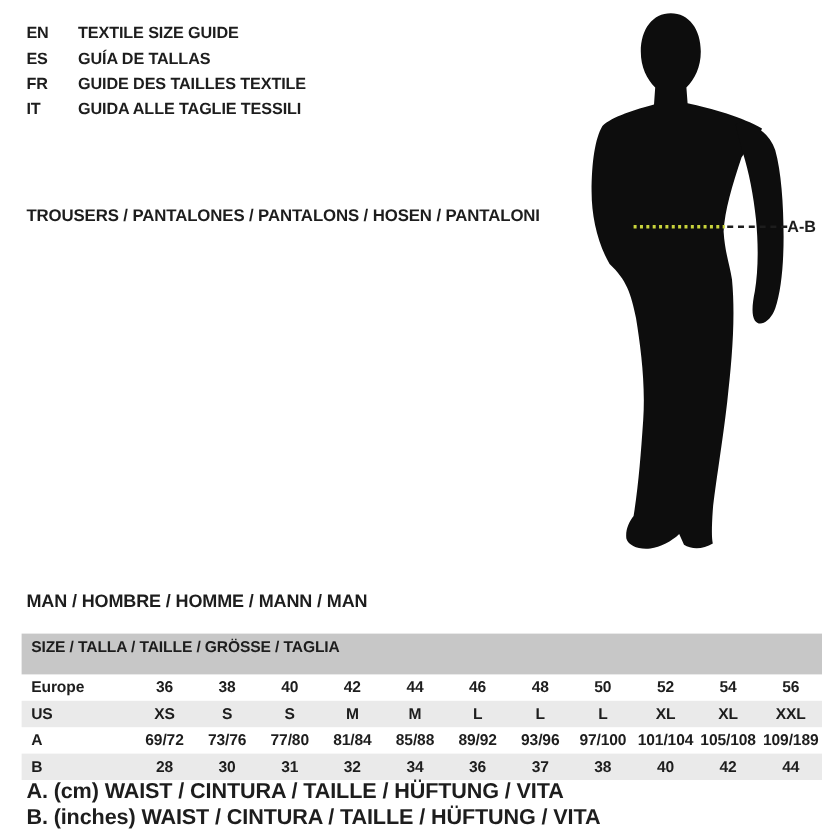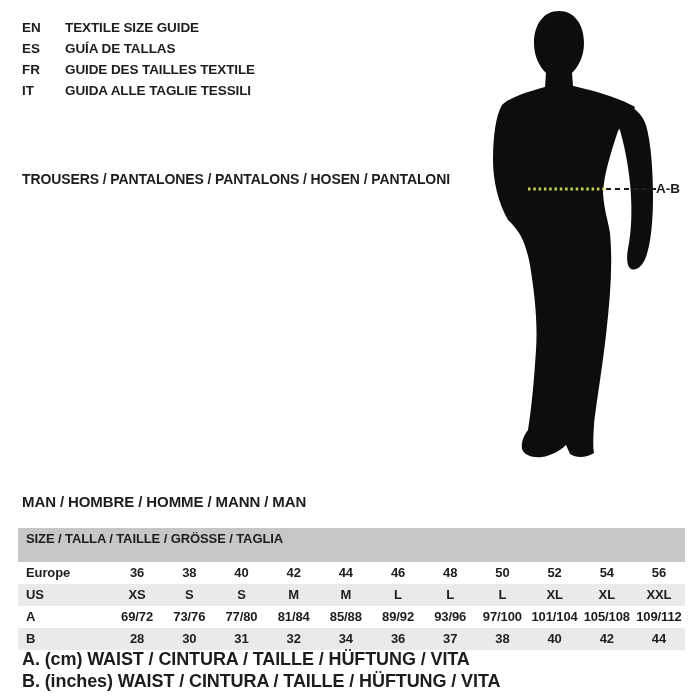--- a/index.html
+++ b/index.html
@@ -149,21 +149,21 @@
       <span class="st-cell">69/72</span>
       <span class="st-cell">73/76</span>
       <span class="st-cell">77/80</span>
       <span class="st-cell">81/84</span>
       <span class="st-cell">85/88</span>
       <span class="st-cell">89/92</span>
       <span class="st-cell">93/96</span>
       <span class="st-cell">97/100</span>
       <span class="st-cell">101/104</span>
       <span class="st-cell">105/108</span>
-      <span class="st-cell">109/112</span>
+      <span class="st-cell">109/189</span>
     </div>
 
     <div class="st-row alt">
       <span class="st-label">B</span>
       <span class="st-cell">28</span>
       <span class="st-cell">30</span>
       <span class="st-cell">31</span>
       <span class="st-cell">32</span>
       <span class="st-cell">34</span>
       <span class="st-cell">36</span>

